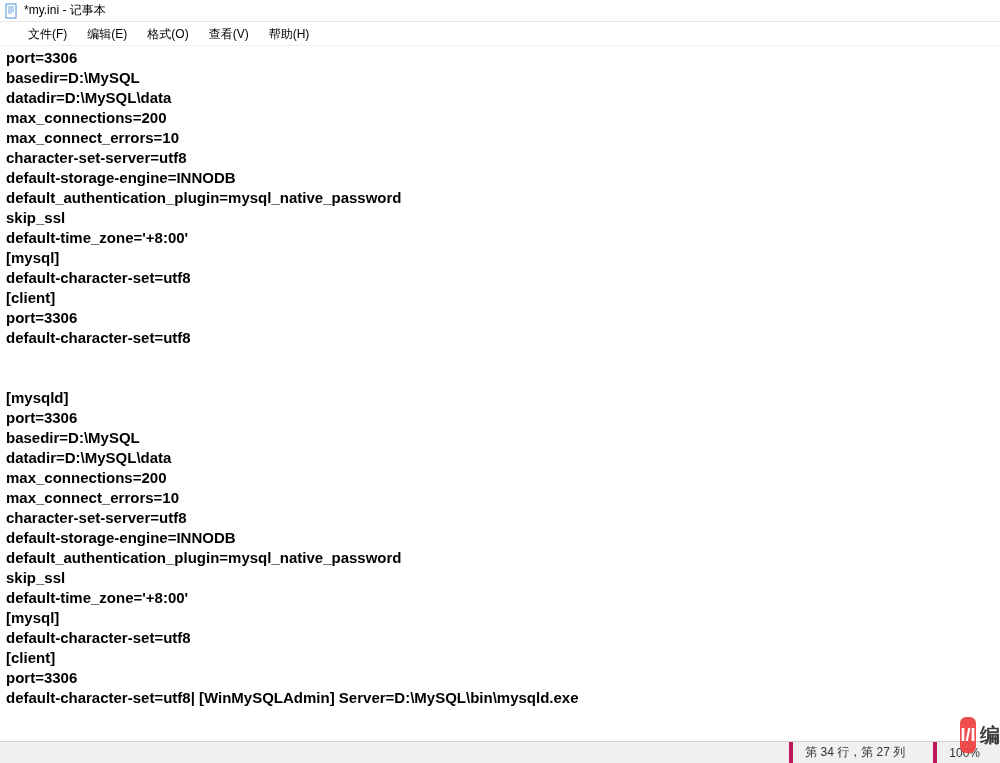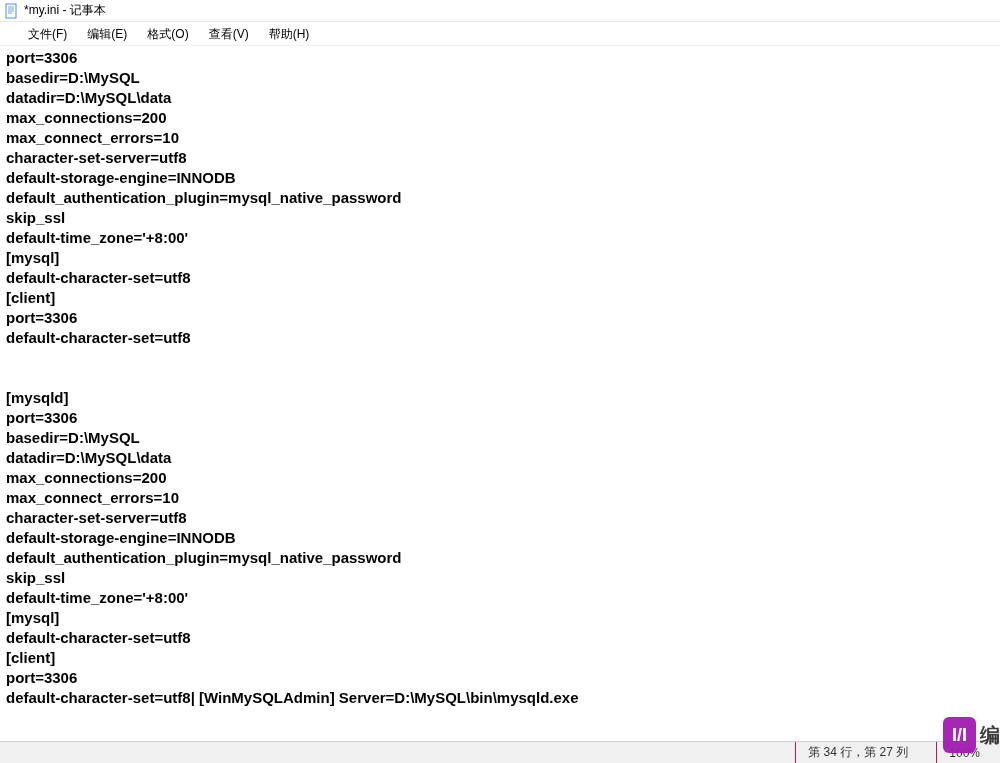--- a/index.html
+++ b/index.html
@@ -72,39 +72,39 @@
       border-top: 1px solid #d0d0d0;
       display: flex;
       justify-content: flex-end;
       align-items: center;
       font-size: 12px;
       padding: 0 8px;
       gap: 16px;
     }
     .status-segment {
       padding: 0 12px;
-      border-left: 1px solid #be185d;
+      border-left: 4px solid #be185d;
       height: 100%;
       display: flex;
       align-items: center;
       color: #333333;
     }
     .watermark {
       position: absolute;
       bottom: 10px;
       right: 0;
       display: flex;
       align-items: center;
       gap: 4px;
       opacity: 0.95;
     }
     .watermark-logo {
-      width: 33px;
+      width: 16px;
       height: 36px;
-      background: #a21caf;
+      background: #ef4444;
       border-radius: 6px;
       display: flex;
       align-items: center;
       justify-content: center;
       color: #ffffff;
       font-weight: bold;
       font-size: 18px;
     }
     .watermark-text {
       font-size: 20px;

